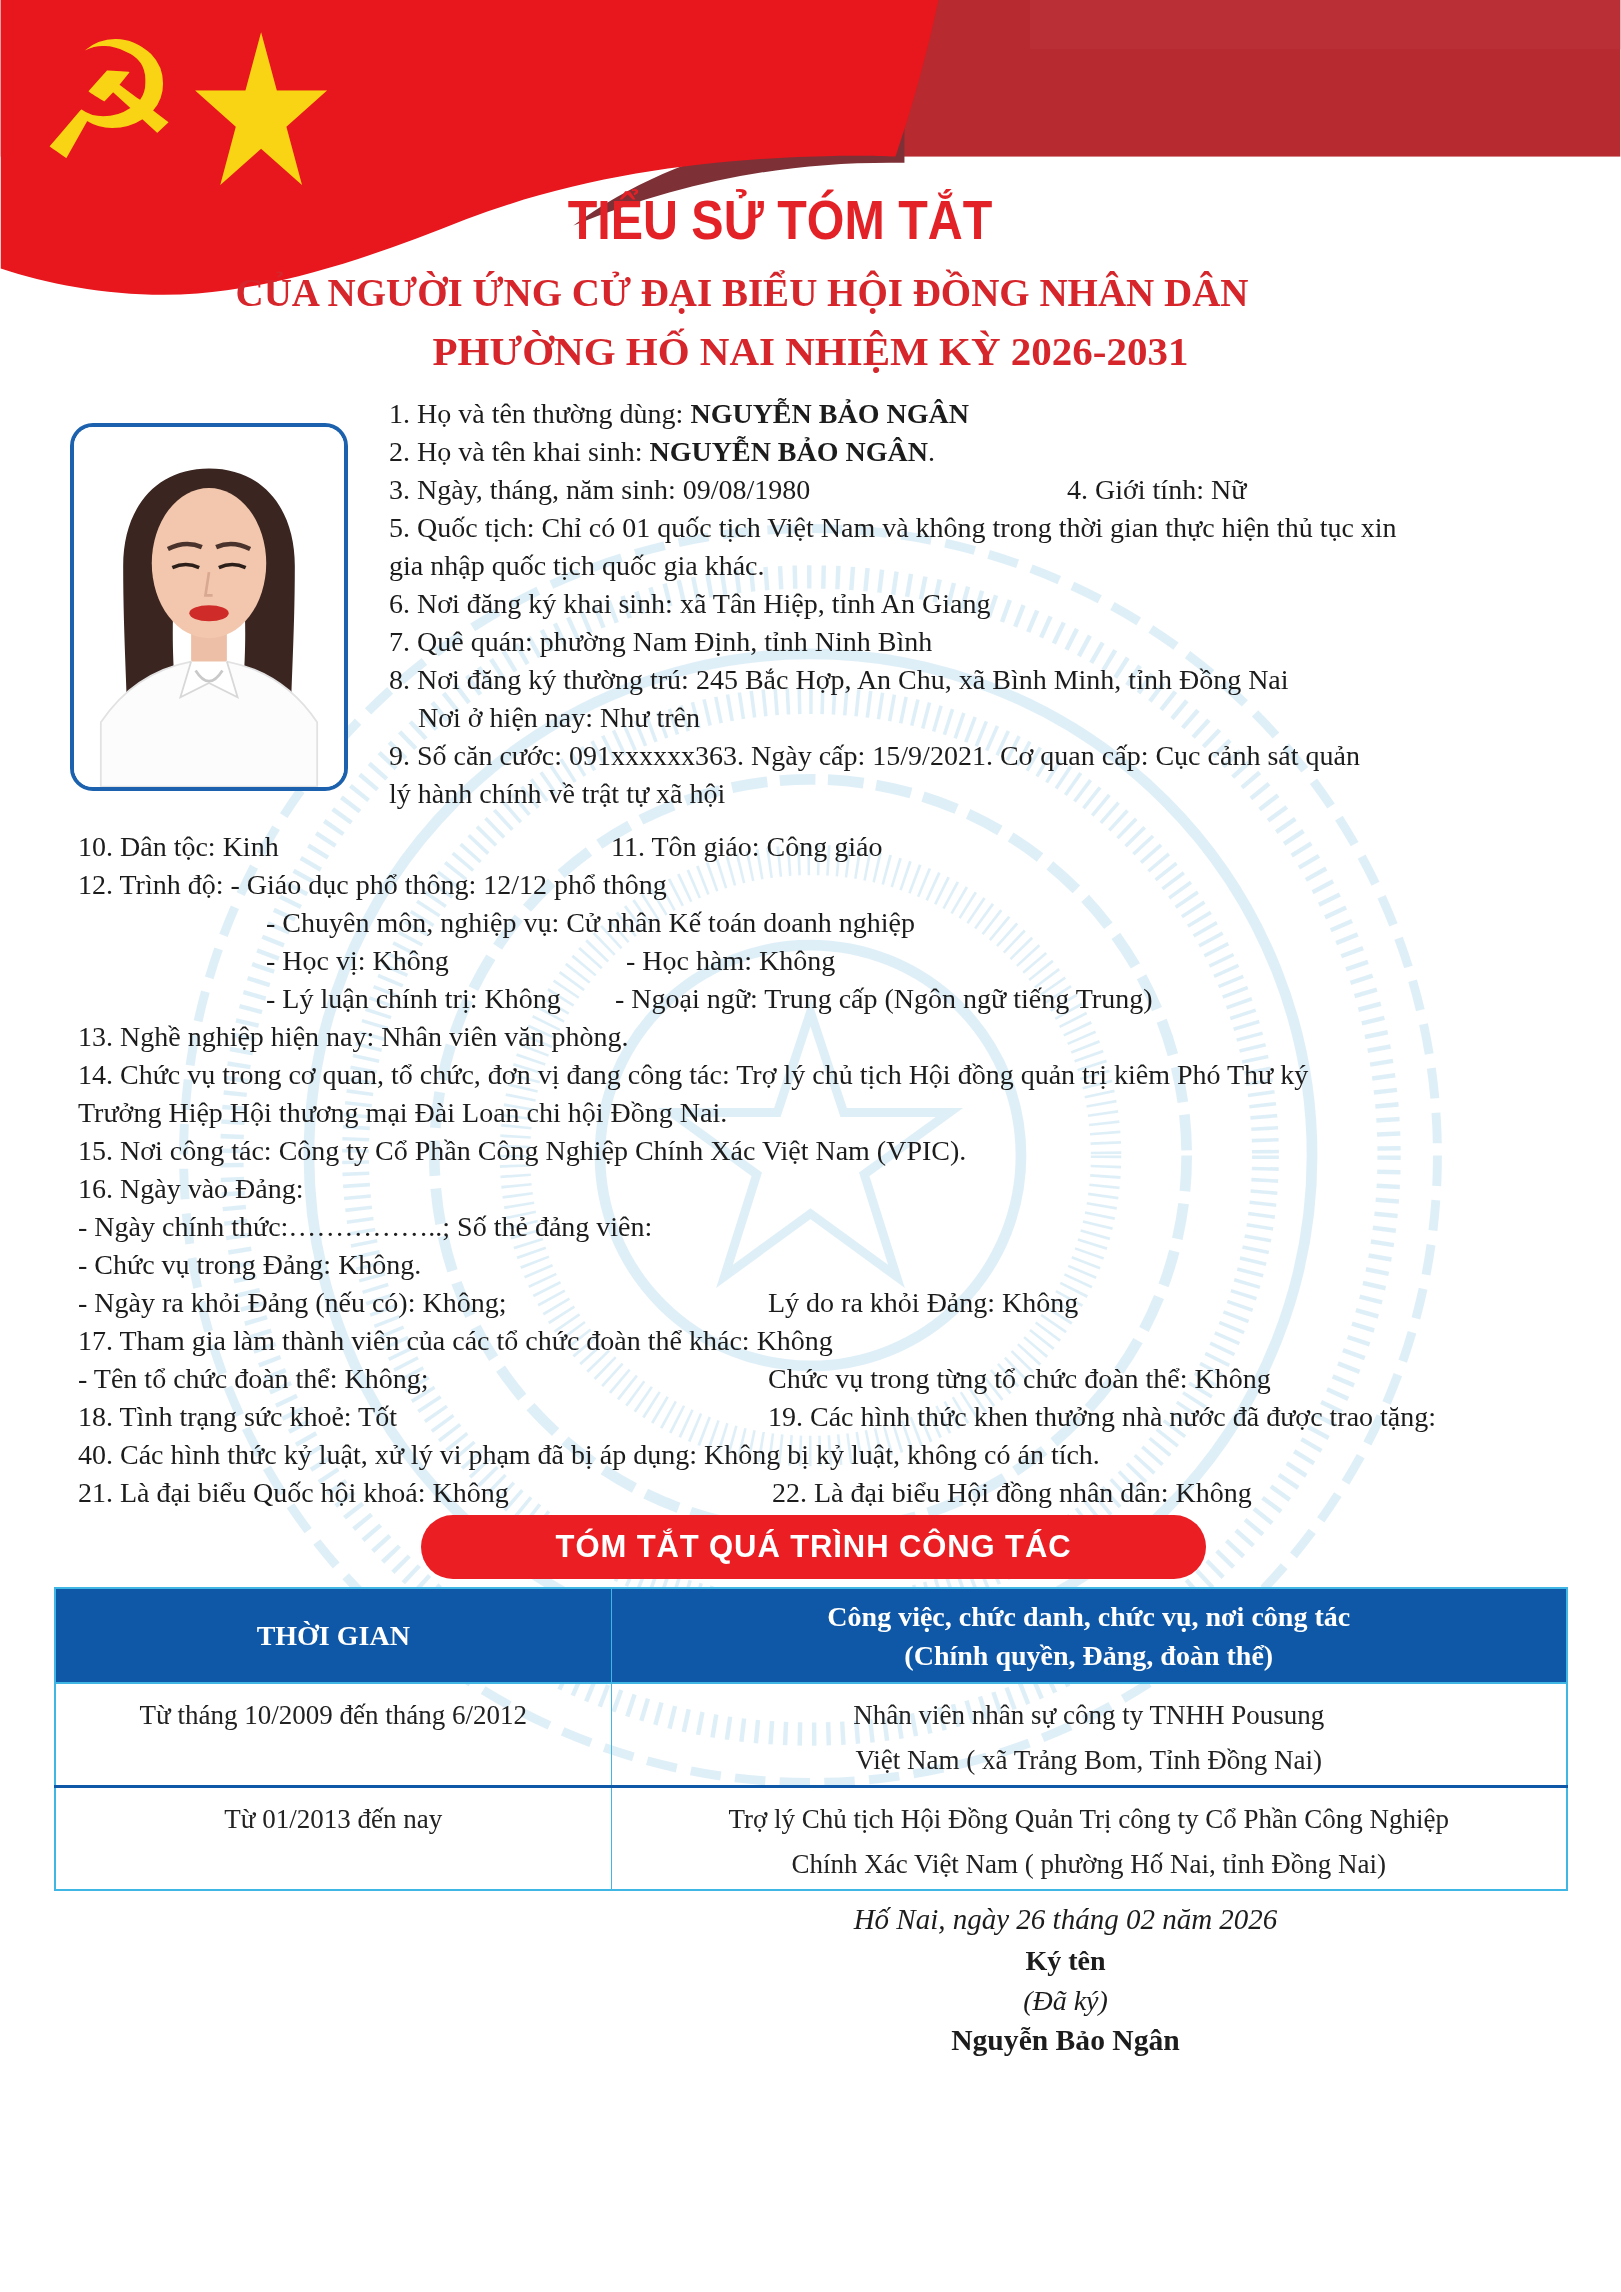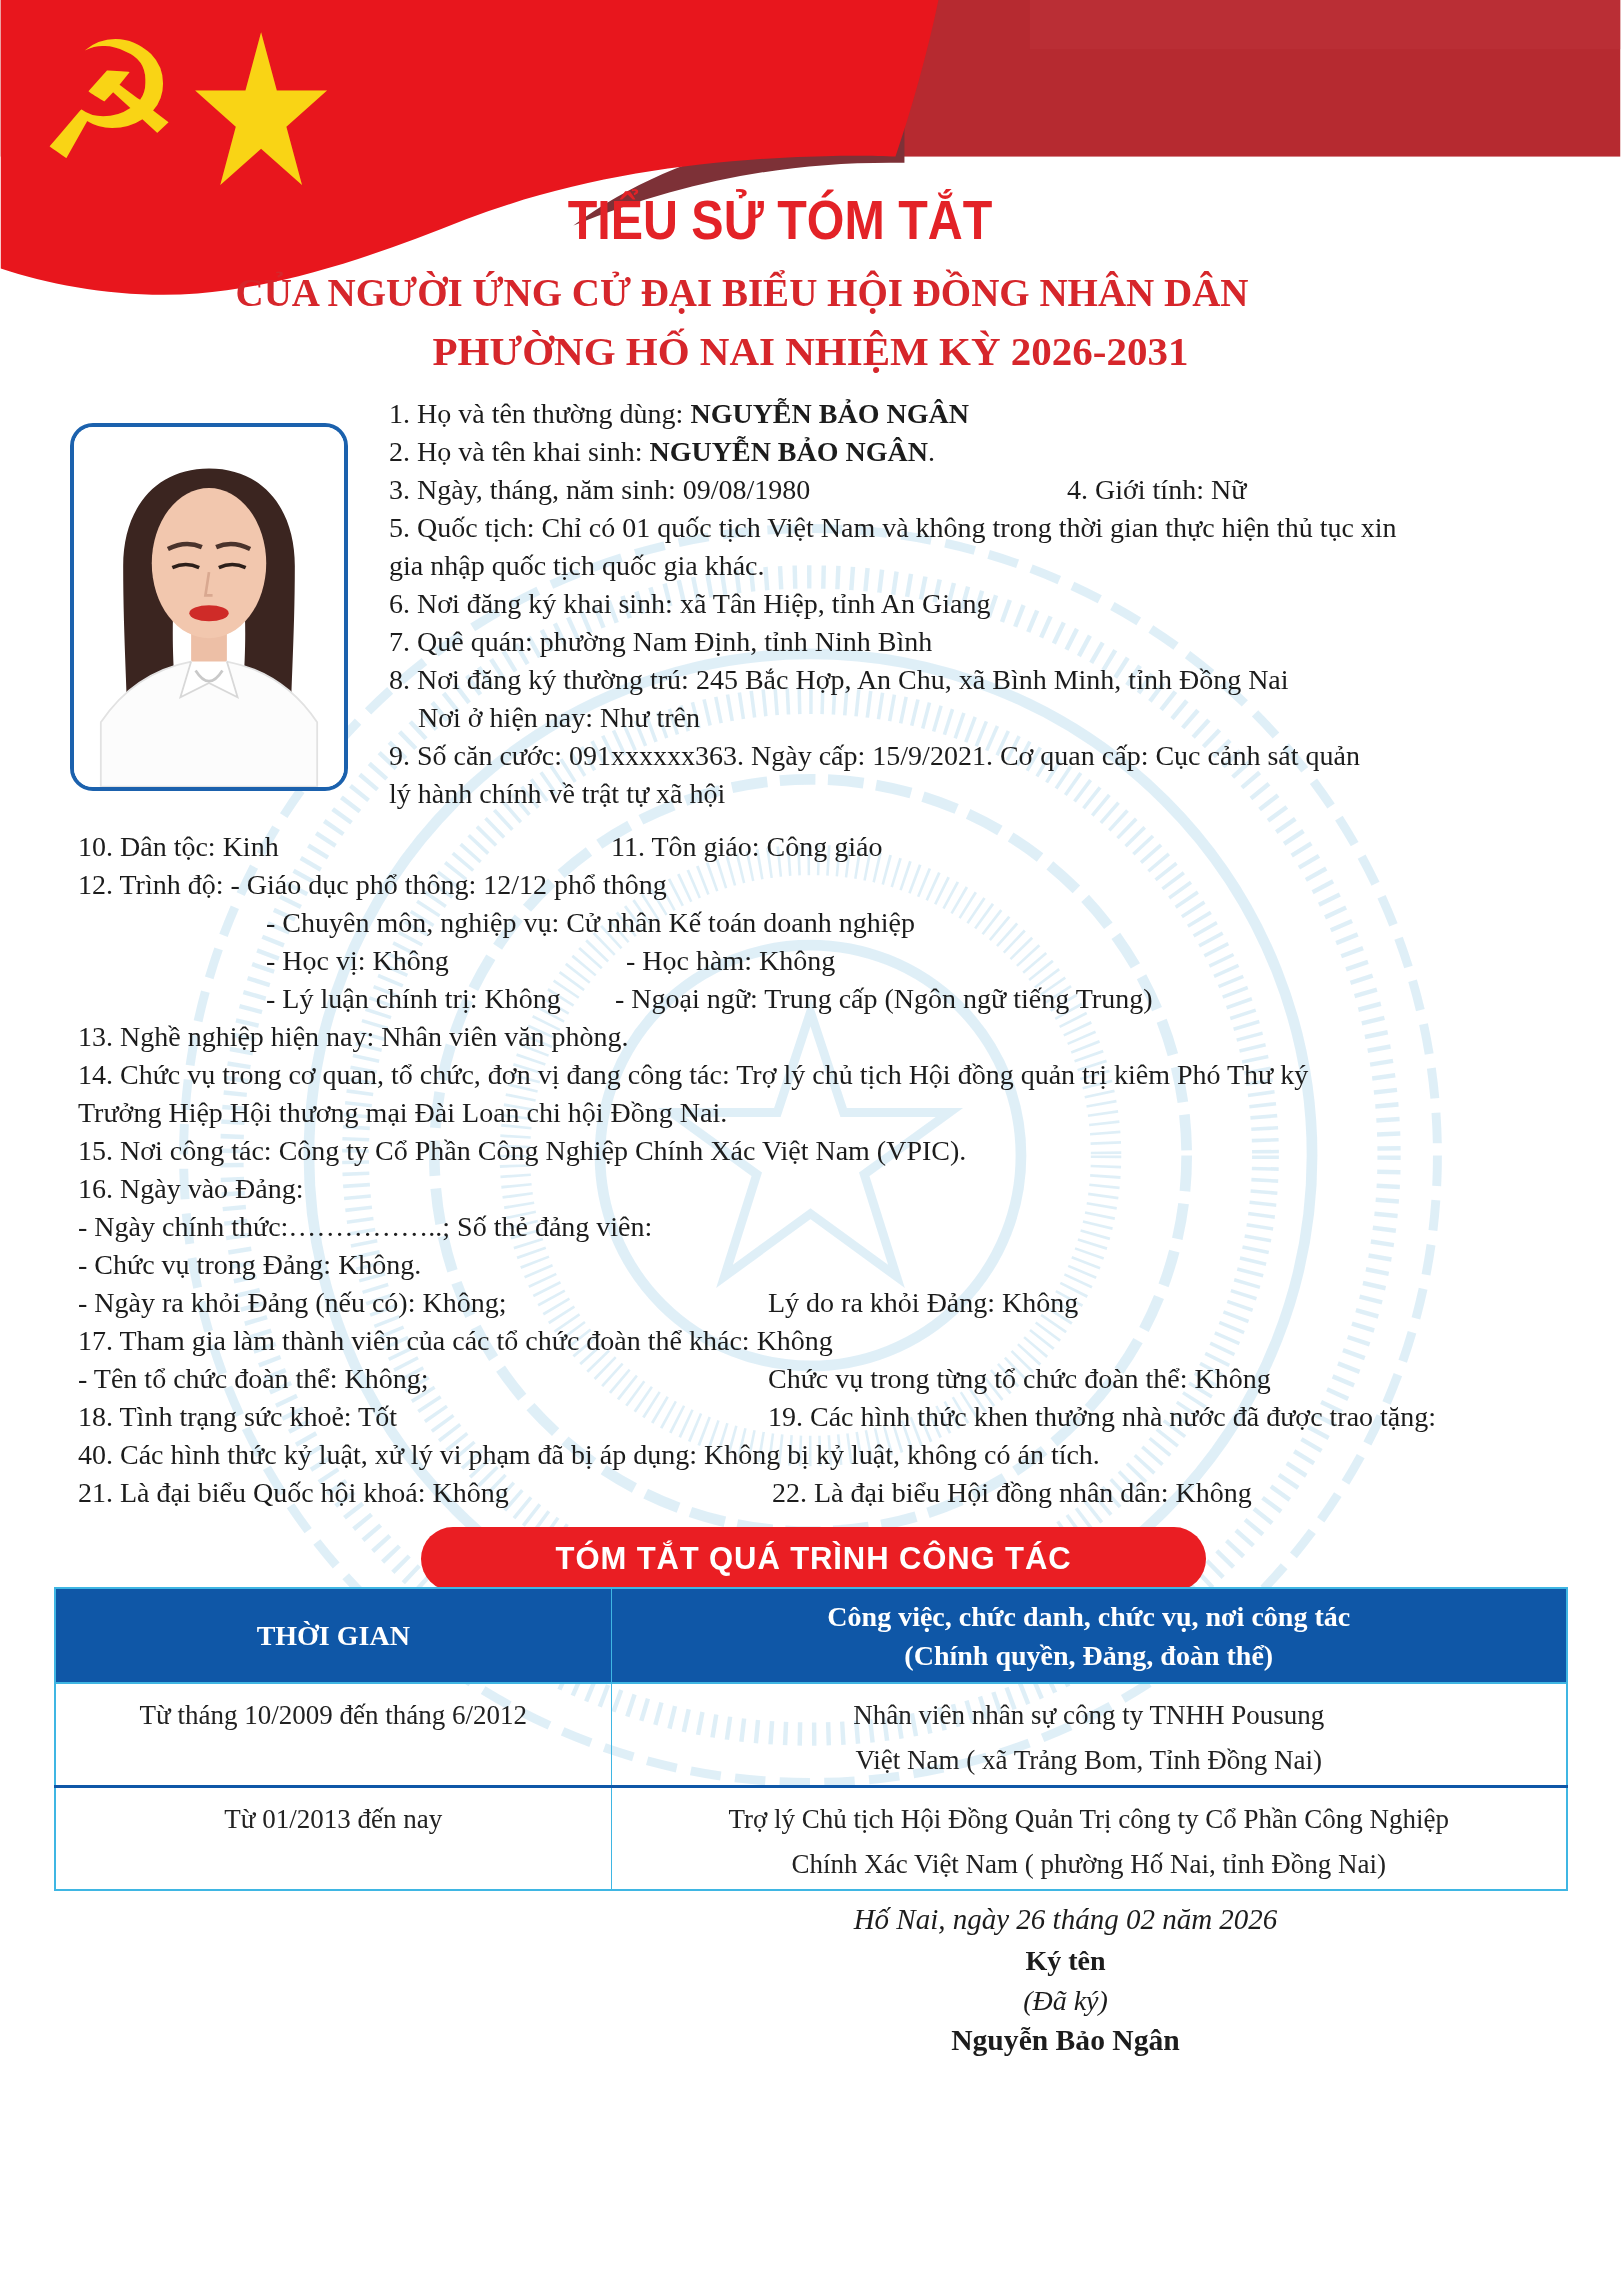--- a/index.html
+++ b/index.html
@@ -32,21 +32,21 @@
           font-size:28px;line-height:38px;margin-left:24px;}
   .line{position:relative;white-space:nowrap;}
   .col2{position:absolute;top:0;}
   .ind{padding-left:188px;}
   .ind2{padding-left:29px;}
   .bold{font-weight:bold;}
   
   .pill{position:absolute;left:421px;top:1515px;width:785px;height:64px;
         background:#ea1e23;border-radius:32px;color:#ffffff;
         font-family:"Liberation Sans",sans-serif;font-weight:bold;font-size:31px;
-        display:flex;align-items:center;justify-content:center;letter-spacing:0.9px;margin-top:12px;}
+        display:flex;align-items:center;justify-content:center;letter-spacing:0.9px;}
   .career-table{position:absolute;left:54px;top:1587px;width:1514px;
         border-collapse:collapse;table-layout:fixed;}
   .career-table th,.career-table td{border:1.8px solid #3fb6e3;}
   .career-table{border:2.7px solid #3fb6e3;}
   .career-table th{background:#0f57a7;color:#ffffff;font-weight:bold;font-size:28px;
         line-height:39px;height:91px;text-align:center;vertical-align:middle;}
   .career-table td{height:91px;vertical-align:top;text-align:center;
         font-size:27px;line-height:45px;color:#222;padding-top:9px;background:transparent;}
   .career-table tr.row2 td{border-top:3.6px solid #0f57a7;}
   .career-table tr.row1 td{border-top:2.7px solid #3fb6e3;margin-top:38px;}

